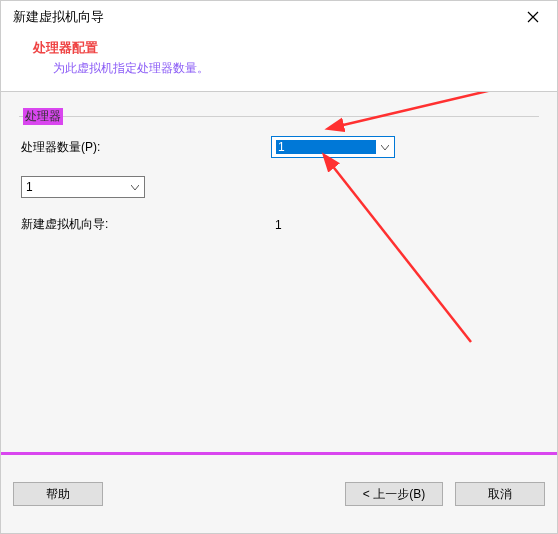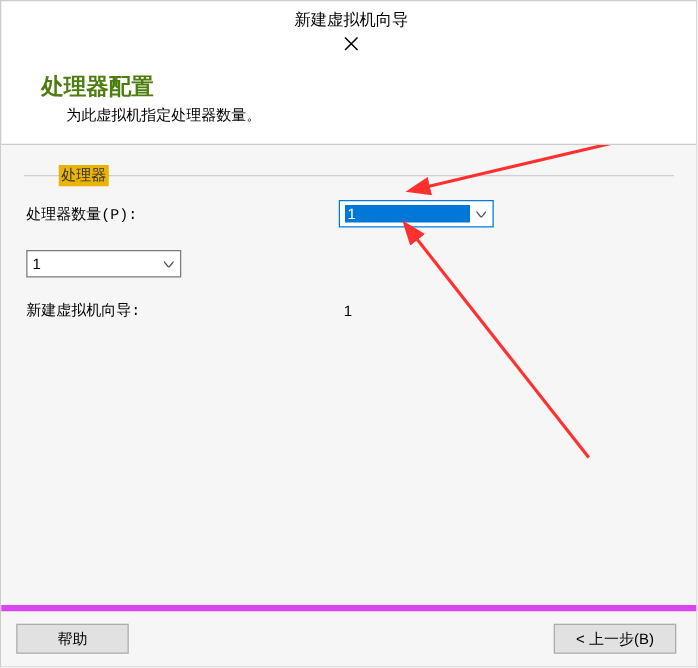--- a/index.html
+++ b/index.html
@@ -22,90 +22,87 @@
       display: flex;
       flex-direction: column;
       position: relative;
     }
     .titlebar {
       display: flex;
       align-items: center;
       padding: 6px 8px 4px 12px;
       font-size: 13px;
       color: #000;
-      flex-direction: column;
     }
     .titlebar .spacer { flex: 1; }
     .close-btn {
       width: 32px;
       height: 20px;
       display: flex;
       align-items: center;
       justify-content: center;
       cursor: pointer;
     }
     .close-btn svg { width: 12px; height: 12px; }
     .header {
       padding: 8px 16px 14px 32px;
     }
     .header-title {
-      font-size: 18px;
+      font-size: 13px;
       font-weight: bold;
-      color: #4d7c0f;
+      color: #ef4444;
       margin-bottom: 3px;
     }
     .header-subtitle {
       font-size: 12px;
-      color: #000000;
+      color: #8b5cf6;
       padding-left: 20px;
     }
     .divider {
       border: none;
       border-top: 1px solid #ccc;
     }
     .content {
       flex: 1;
       background: #f6f6f6;
       padding: 18px 18px 8px 18px;
       position: relative;
     }
     .fieldset {
       position: relative;
       padding-top: 8px;
     }
     .legend {
       position: absolute;
       top: -2px;
       left: 4px;
-      background: #eab308;
+      background: #d946ef;
       font-size: 12px;
       color: #333;
       padding: 0 2px;
       z-index: 2;
-      margin-left: 24px;
     }
     .fieldset-border {
       position: absolute;
       top: 6px;
       left: 0;
       right: 0;
       height: 1px;
       background: #d0d0d0;
     }
     .form-row {
       display: flex;
       align-items: center;
       font-size: 12px;
       color: #000;
       padding: 6px 2px;
       margin-top: 6px;
     }
     .form-label {
       width: 250px;
-      font-family: Liberation Mono, monospace;
     }
     .select {
       position: relative;
       width: 124px;
       height: 22px;
       border: 1px solid #7a7a7a;
       background: #fff;
       font-size: 12px;
       display: flex;
       align-items: center;
@@ -131,24 +128,24 @@
       justify-content: center;
     }
     .select-chevron svg { width: 8px; height: 5px; }
     .static-value {
       font-size: 12px;
       padding-left: 4px;
     }
     .button-bar {
       display: flex;
       align-items: center;
-      padding: 10px 12px;
+      padding: 27px 12px;
       gap: 8px;
       background: #f6f6f6;
-      border-top: 5px solid #d946ef;
+      border-top: 3px solid #d946ef;
     }
     .button-bar .spacer { flex: 1; }
     .btn {
       min-width: 90px;
       height: 24px;
       font-size: 12px;
       background: #e1e1e1;
       border: 1px solid #adadad;
       cursor: pointer;
       padding: 0 8px;
@@ -238,15 +235,16 @@
       <line x1="470" y1="250" x2="330" y2="72" stroke="#ff3030" stroke-width="2.5" marker-end="url(#ah)"></line>
     </svg>
   </div>
 
   <div class="button-bar">
     <button class="btn">帮助</button>
     <span class="spacer"></span>
     <div class="nav-group">
       <button class="btn nav">&lt; 上一步(B)</button>
     </div>
+    <button class="btn">取消</button>
   </div>
 
 </div>
 
 </body></html>

